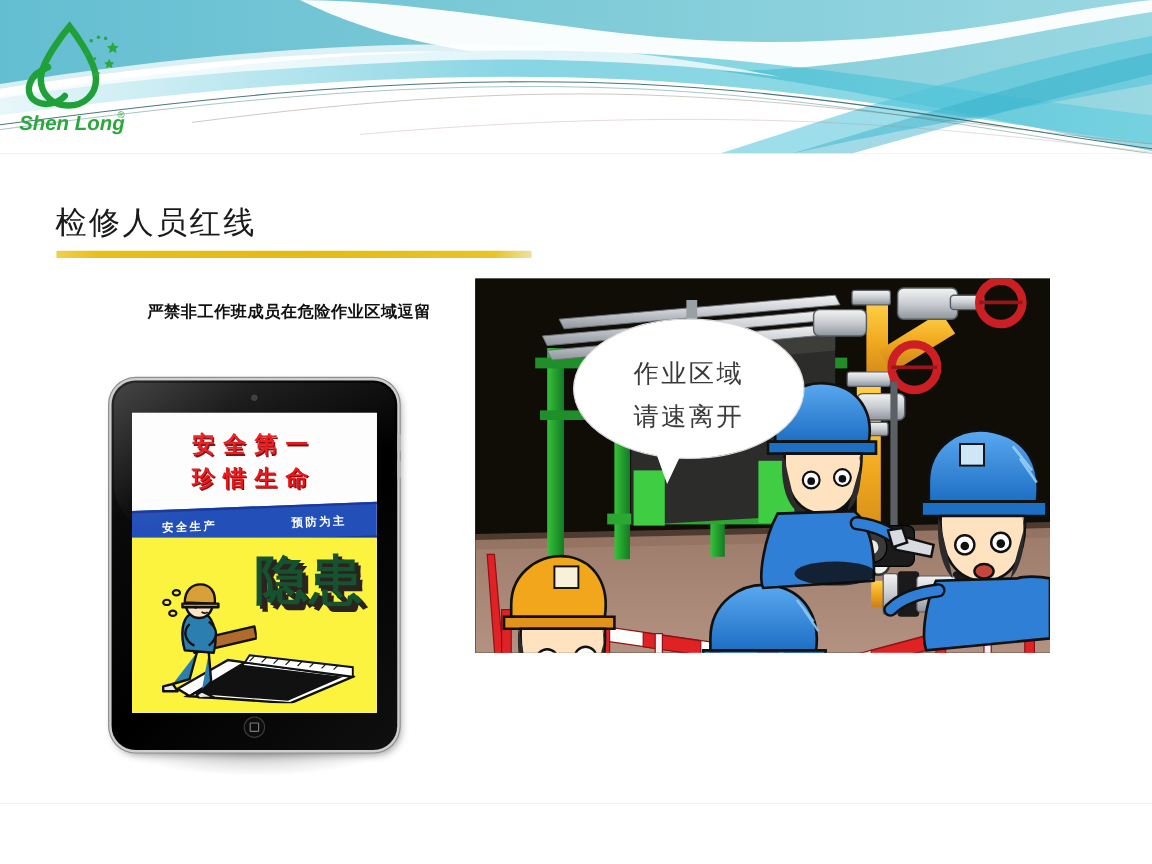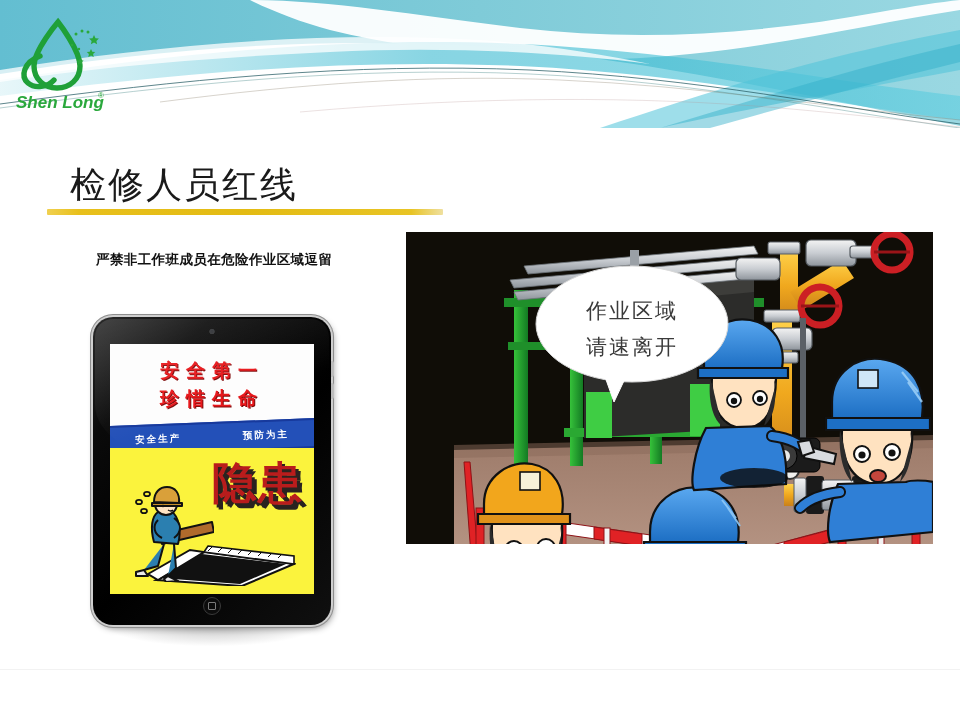--- a/index.html
+++ b/index.html
@@ -9,29 +9,29 @@
 
   
   .banner{position:absolute;left:0;top:0;width:960px;height:128px;overflow:hidden;}
   .banner svg{display:block;width:960px;height:128px;}
 
   
   .logo{position:absolute;left:10px;top:16px;width:104px;height:98px;text-align:right;}
   .logo svg{display:block;width:104px;height:98px;}
 
   
-  .title{position:absolute;left:46px;top:168px;font-size:36px;line-height:34px;
-         color:#1a1a1a;letter-spacing:2px;white-space:nowrap;margin-left:24px;}
+  .title{position:absolute;left:46px;top:168px;font-size:26px;line-height:34px;
+         color:#1a1a1a;letter-spacing:2px;white-space:nowrap;}
   .title-rule{position:absolute;left:47px;top:209px;width:396px;height:6px;
          background:linear-gradient(90deg,#f0d050 0%,#e8c01c 8%,#e3bb13 50%,#e8c425 92%,#efe0a0 100%);
          border-radius:1px;}
 
   
   .subtitle{position:absolute;left:96px;top:250px;width:290px;font-size:13.5px;line-height:19px;
-         font-weight:bold;color:#111;letter-spacing:0.4px;}
+         font-weight:bold;color:#111;letter-spacing:0.4px;text-align:center;}
 
   
   .tablet{position:absolute;left:93px;top:317px;width:238px;height:308px;}
   .tablet-body{position:absolute;inset:0;border-radius:20px;
       background:linear-gradient(135deg,#2b2b2b 0%,#0a0a0a 22%,#000 55%,#101010 100%);
       box-shadow:0 0 0 2px #cfcfcf, 0 0 0 3px #8e8e8e, 2px 3px 7px rgba(0,0,0,.45);}
   .tablet-gloss{position:absolute;left:2px;top:2px;right:2px;height:46%;border-radius:18px 18px 40% 40%;
       background:linear-gradient(160deg,rgba(255,255,255,.13),rgba(255,255,255,0) 60%);pointer-events:none;}
   .tablet-cam{position:absolute;left:50%;top:12px;transform:translateX(-50%);
       width:5px;height:5px;border-radius:50%;background:#2d2f33;box-shadow:inset 0 0 1px #555;}
@@ -50,28 +50,28 @@
   .poster-line{position:absolute;left:0;right:0;text-align:center;color:#e8161a;
       font-weight:bold;letter-spacing:7px;font-size:19px;text-shadow:1px 1px 0 #7e0c0c;}
   .poster-l1{top:14px;}
   .poster-l2{top:42px;}
   .ribbon{position:absolute;left:-6px;top:78px;width:216px;height:26px;background:#2350b8;
       border-top:2px solid #17399c;border-bottom:2px solid #17399c;
       transform:rotate(-2.2deg);}
   .ribbon-txt{position:absolute;inset:0;display:flex;align-items:center;justify-content:space-around;
       color:#fff;font-size:9.5px;font-weight:bold;letter-spacing:2px;}
   .poster-bottom{position:absolute;left:0;top:104px;right:0;bottom:0;background:#fbf33d;}
-  .hz{position:absolute;right:10px;top:6px;color:#b91c1c;font-weight:bold;font-size:44px;
+  .hz{position:absolute;right:10px;top:6px;color:#14532d;font-weight:bold;font-size:44px;
       letter-spacing:2px;text-shadow:3px 3px 0 #2a2320,5px 5px 0 #2a2320;}
   .grate{position:absolute;left:36px;bottom:8px;width:150px;height:52px;}
   .worker{position:absolute;left:18px;top:34px;width:86px;height:100px;}
 
   
-  .illus{position:absolute;left:406px;top:232px;width:479px;height:312px;
-      background:#100d07;overflow:hidden;padding-left:48px;}
+  .illus{position:absolute;left:396px;top:232px;width:479px;height:312px;
+      background:#100d07;overflow:hidden;}
   .illus svg{display:block;width:479px;height:390px;}
 
   .slide-edge{position:absolute;left:0;top:669px;width:960px;height:1px;background:#f2f2f2;}
   .bubble-txt{font-family:"Liberation Sans","DejaVu Sans",sans-serif;}
 </style>
 </head>
 <body>
 
 <div class="slide">
 

